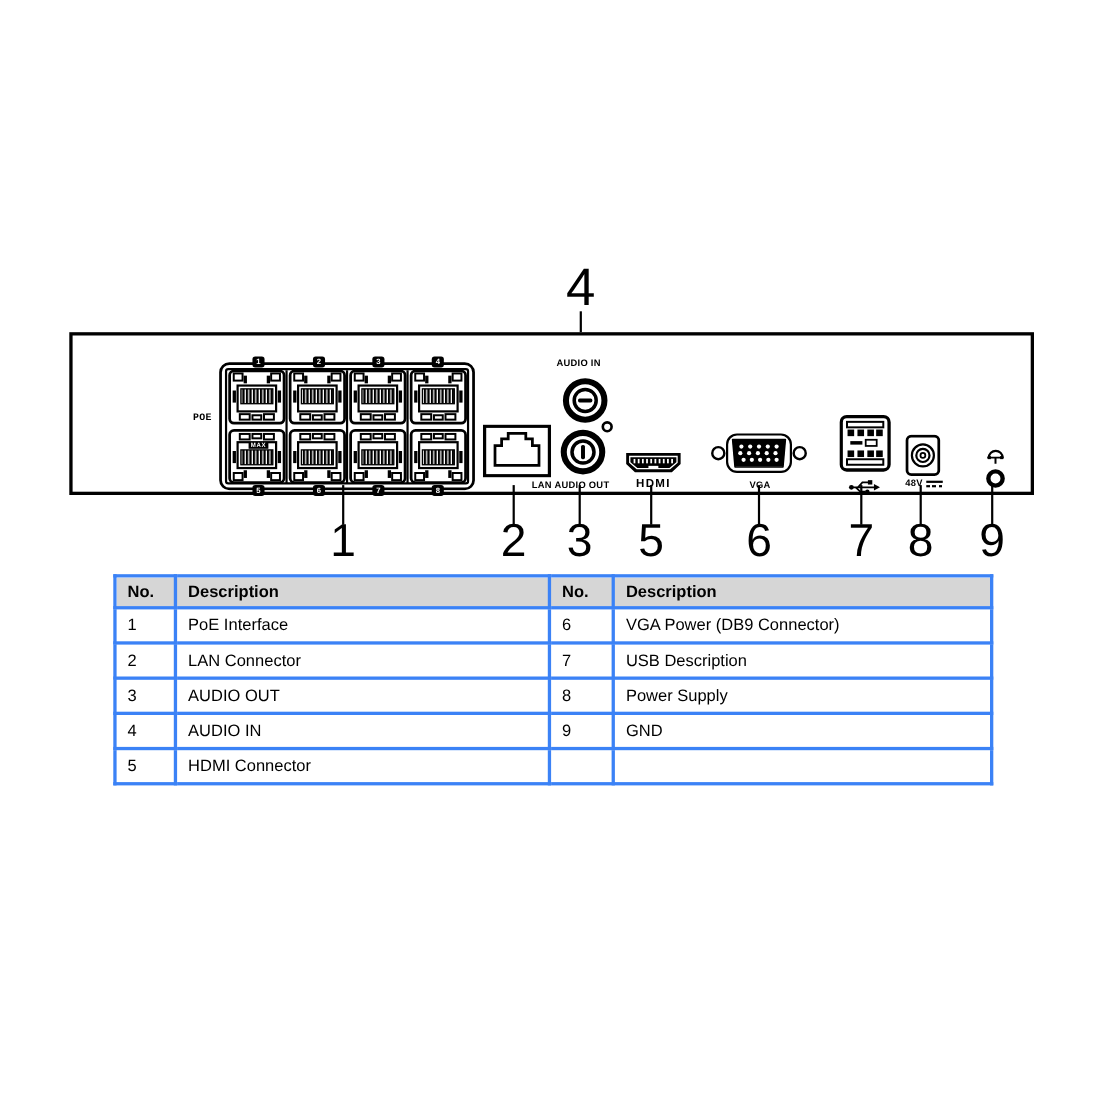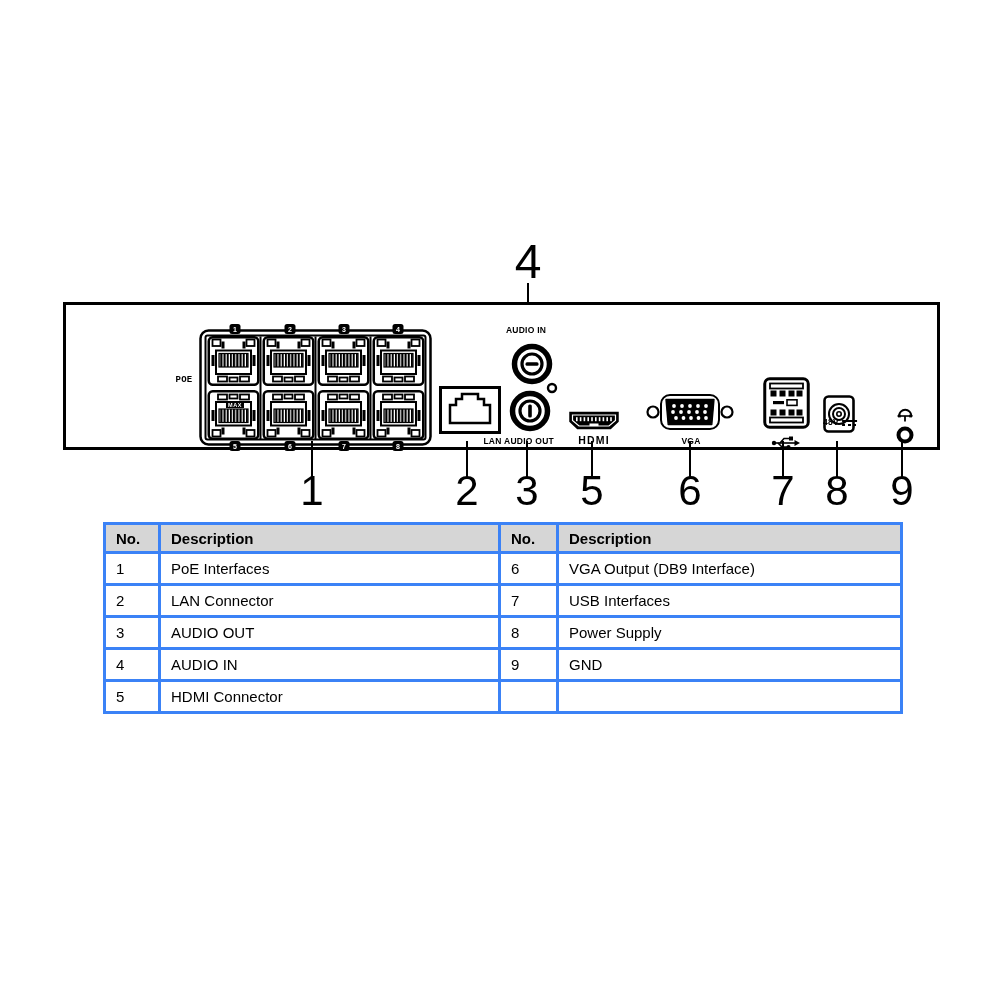--- a/index.html
+++ b/index.html
@@ -218,21 +218,21 @@
     </div>
 
     <div class="abs" style="left:757px;top:90px;">
       <svg width="32" height="38" viewBox="0 0 32 38">
         <rect x="1.5" y="1.5" width="29" height="35" rx="4" fill="#fff" stroke="#000" stroke-width="2.6"></rect>
         <circle cx="16" cy="19" r="10" fill="#fff" stroke="#000" stroke-width="2"></circle>
         <circle cx="16" cy="19" r="6" fill="#fff" stroke="#000" stroke-width="2"></circle>
         <circle cx="16" cy="19" r="2.2" fill="#fff" stroke="#000" stroke-width="1.6"></circle>
       </svg>
     </div>
-    <div class="pwr-wrap" style="left:774px;top:113px;">
+    <div class="pwr-wrap" style="left:774px;top:130px;">
       <span class="plabel" style="position:static;transform:none;">48V</span>
       <span class="dc-sym">
         <span class="dc-solid" style="display:block;"></span>
         <span class="dc-dash" style="display:block;"></span>
       </span>
     </div>
 
     <div class="abs" style="left:830px;top:101px;">
       <svg width="18" height="18" viewBox="0 0 18 18">
         <path d="M3,10 A6.2,6.2 0 0 1 15.4,10" fill="none" stroke="#000" stroke-width="2"></path>
@@ -276,29 +276,29 @@
     </colgroup>
     <tbody>
         <tr>
       <th>No.</th>
       <th>Description</th>
       <th>No.</th>
       <th>Description</th>
     </tr>
     <tr>
       <td>1</td>
-      <td>PoE Interfaces</td>
+      <td>PoE Interface</td>
       <td>6</td>
-      <td>VGA Output (DB9 Interface)</td>
+      <td>VGA Power (DB9 Connector)</td>
     </tr>
     <tr>
       <td>2</td>
       <td>LAN Connector</td>
       <td>7</td>
-      <td>USB Interfaces</td>
+      <td>USB Description</td>
     </tr>
     <tr>
       <td>3</td>
       <td>AUDIO OUT</td>
       <td>8</td>
       <td>Power Supply</td>
     </tr>
     <tr>
       <td>4</td>
       <td>AUDIO IN</td>

